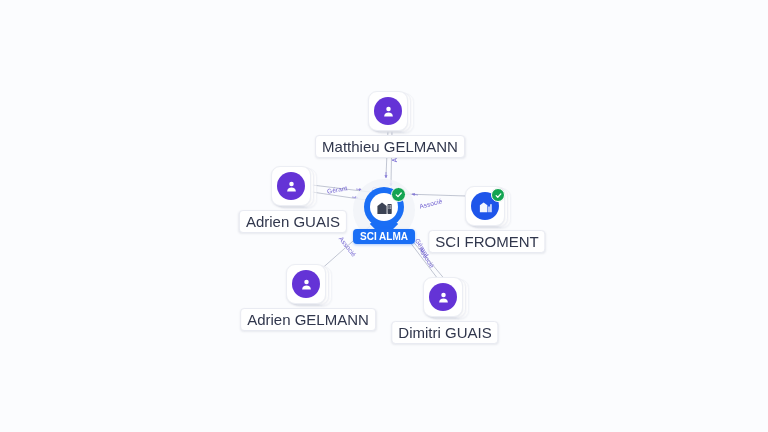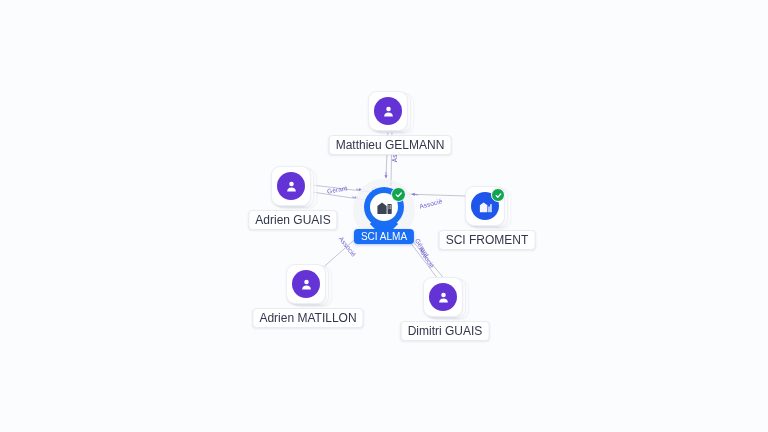--- a/index.html
+++ b/index.html
@@ -37,21 +37,21 @@
     position:absolute;width:12px;height:12px;border-radius:50%;
     background:#13a452;border:1.5px solid #ffffff;
     right:-1px;top:1px;
     display:flex;align-items:center;justify-content:center;
     box-shadow:0 0 0 .5px rgba(0,0,0,.04);
   }
   .node-label{
     position:absolute;left:50%;transform:translateX(-50%);
     top:44px;white-space:nowrap;
     background:#ffffff;border:1px solid #e9ebf2;border-radius:4px;
-    padding:2px 6px;font-size:12px;color:#31374d;
+    padding:2px 6px;font-size:15px;color:#31374d;
     box-shadow:0 1px 2px rgba(40,50,90,.09);
   }
 
   
   #node-sci-alma{position:absolute;transform:translate(-50%,-50%);}
   .halo{
     position:absolute;left:50%;top:46%;transform:translate(-50%,-50%);
     width:62px;height:62px;border-radius:50%;
     background:#f1f3f8;opacity:.85;
   }
@@ -76,21 +76,21 @@
     position:absolute;right:-2px;top:0px;z-index:4;
     width:13px;height:13px;border-radius:50%;
     background:#13a452;border:1.5px solid #ffffff;
     display:flex;align-items:center;justify-content:center;
   }
   .center-label{
     position:absolute;left:50%;transform:translateX(-50%);
     top:42px;white-space:nowrap;
     background:#1a6ef5;color:#ffffff;
     border-radius:4px;padding:2px 7px;
-    font-size:10px;font-weight:400;
+    font-size:10px;font-weight:700;
     box-shadow:0 1px 3px rgba(26,110,245,.35);
   }
 
   
   .edge-label{
     position:absolute;
     font-size:6.5px;
     color:#6f5fd0;
     white-space:nowrap;
     transform-origin:center center;
@@ -204,21 +204,21 @@
       <div class="card c2"></div>
       <div class="card c3">
         <div class="avatar person">
           <svg width="15" height="15" viewBox="0 0 24 24" fill="#ffffff">
               <circle cx="12" cy="8" r="3.6"></circle>
               <path d="M5 20c0-3.9 3.1-6.4 7-6.4s7 2.5 7 6.4z"></path>
             </svg>
         </div>
       </div>
     </div>
-    <div class="node-label">Adrien MATILLON</div>
+    <div class="node-label">Adrien GELMANN</div>
   </div>
 
   <div class="node" style="left:445px;top:297px;">
     <div class="card-stack">
       <div class="card c1"></div>
       <div class="card c2"></div>
       <div class="card c3">
         <div class="avatar person">
           <svg width="15" height="15" viewBox="0 0 24 24" fill="#ffffff">
               <circle cx="12" cy="8" r="3.6"></circle>

